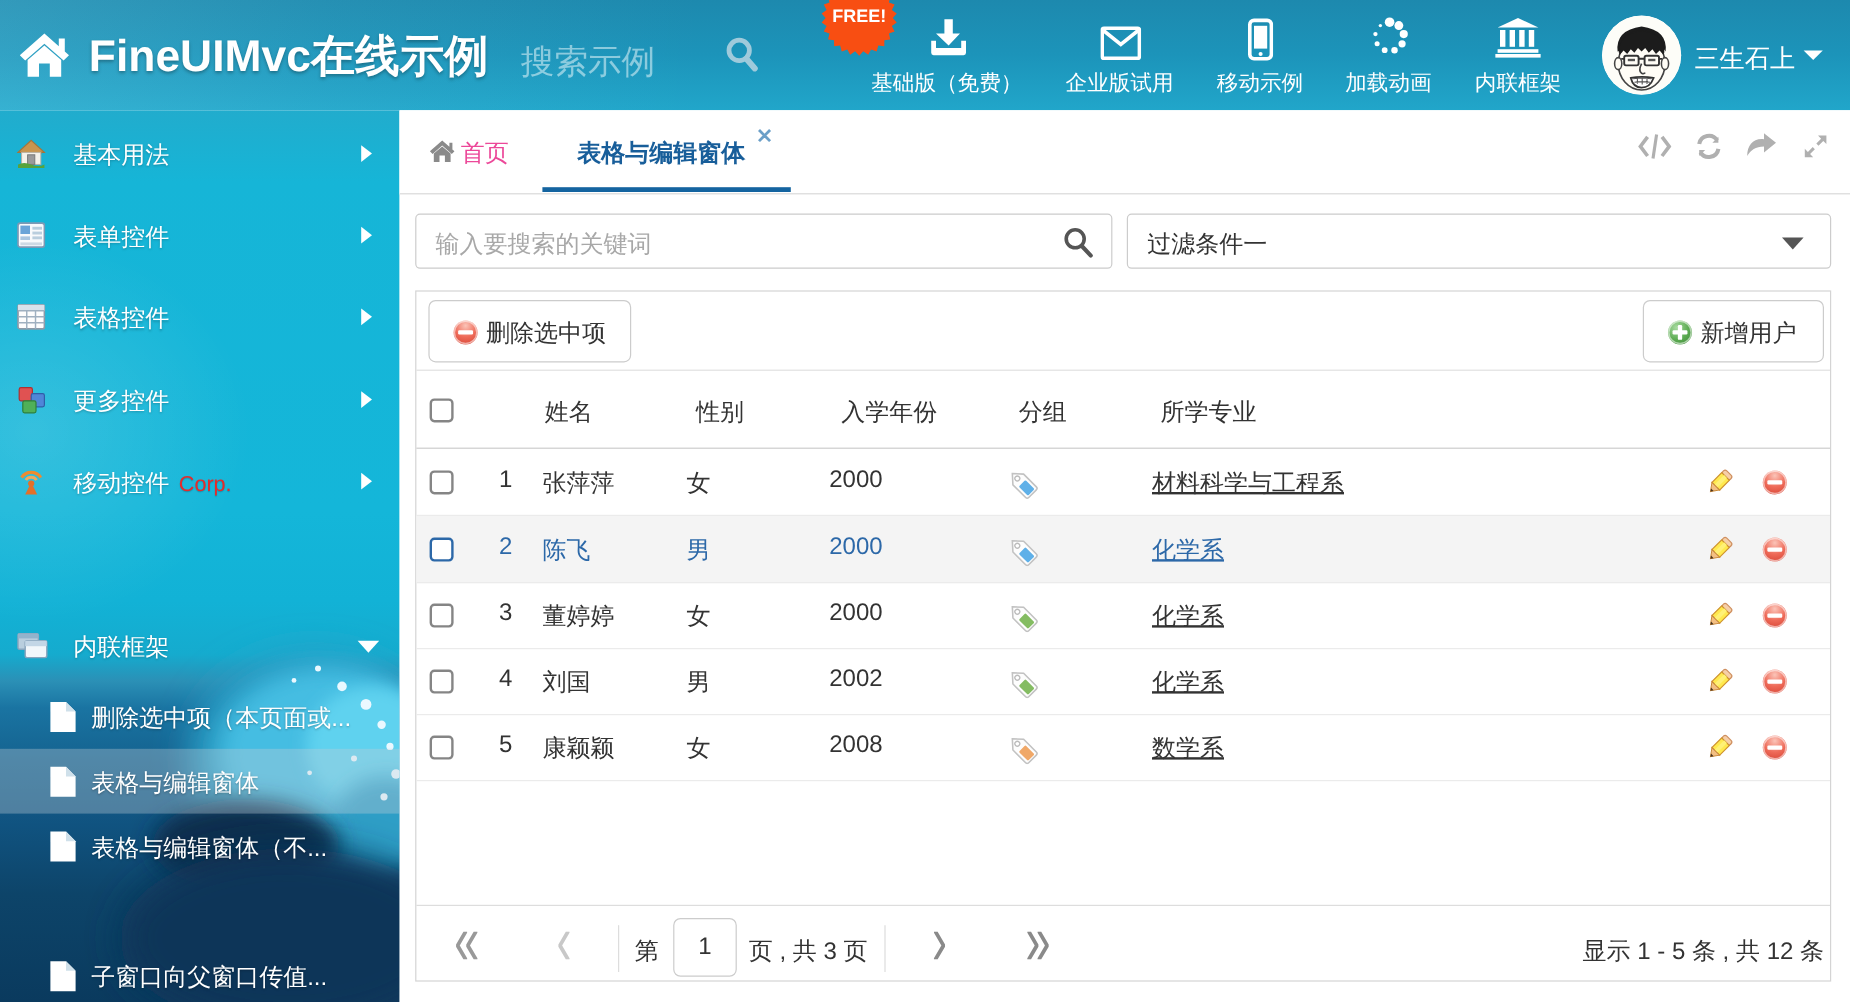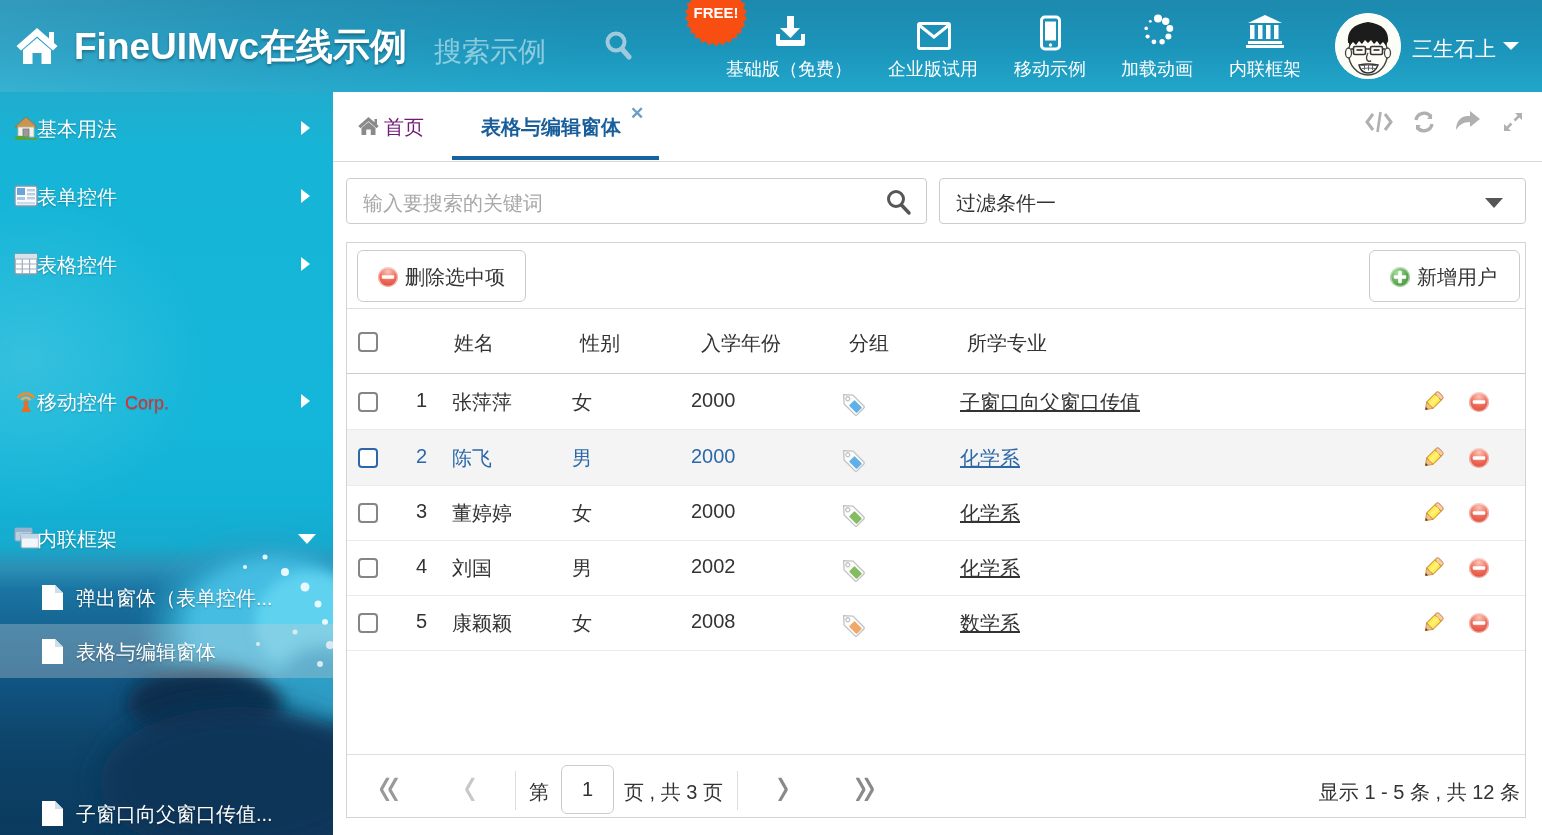--- a/index.html
+++ b/index.html
@@ -30,42 +30,42 @@
 
 
 #sidebar { position:absolute; left:0; top:92px; width:333px; height:743px;
   background:radial-gradient(ellipse 260px 230px at 8% 36%,rgba(255,255,255,0.14),rgba(255,255,255,0) 70%),
     linear-gradient(180deg,#21accd 0%,#16b5d7 8%,#14b6d9 45%,#12b2d6 55%,#15abce 61%,
     #2b90b6 64%,#1a74a2 67%,#14628f 73%,#105380 80%,#0d4469 88%,#0a3a5e 100%);
   overflow:hidden; }
 #splash { position:absolute; left:0; top:0; width:333px; height:743px; }
 .mi { position:absolute; left:0; width:333px; height:68px; color:#fff; }
 .mi .ic { position:absolute; left:14px; top:23px; }
-.mi .tx { position:absolute; left:37px; top:23px; font-size:20px;
+.mi .tx { position:absolute; left:61px; top:23px; font-size:20px;
   text-shadow:0 1px 2px rgba(0,0,0,0.25); }
 .mi .ar { position:absolute; right:23px; top:28px; width:0; height:0;
   border-top:7px solid transparent; border-bottom:7px solid transparent;
   border-left:9px solid #fff; }
 .mi .dn { position:absolute; right:17px; top:31px; width:0; height:0;
   border-left:9px solid transparent; border-right:9px solid transparent;
   border-top:10px solid #fff; }
 .si { position:absolute; left:0; width:333px; height:54px; color:#fff; }
 .si .ic { position:absolute; left:40px; top:13px; }
 .si .tx { position:absolute; left:76px; top:15px; font-size:20px; white-space:nowrap;
   text-shadow:0 1px 2px rgba(0,0,0,0.3); }
 .si.sel { background:rgba(195,205,215,0.35); }
 .corp { color:#e42b2b; font-size:18px; margin-left:8px;
   text-shadow:0 1px 1px rgba(0,0,0,0.2); }
 
 
 #content { position:absolute; left:333px; top:92px; width:1209px; height:743px;
   background:#fff; }
 #tabbar { position:absolute; left:0; top:0; width:1209px; height:70px;
   border-bottom:1px solid #d9d9d9; background:#fff; }
-#tab-home { position:absolute; left:25px; top:22px; color:#701a75; font-size:20px;text-align:right; }
+#tab-home { position:absolute; left:25px; top:22px; color:#ec4899; font-size:20px;text-align:right; }
 #tab-act { position:absolute; left:148px; top:22px; color:#185e9a; font-size:20px;
   font-weight:bold; }
 #tab-underline { position:absolute; left:119px; top:64px; width:207px; height:4px;
   background:#1464a0; }
 #tab-x { position:absolute; left:297px; top:11px; color:#6b9fc8; font-size:17px;
   font-weight:bold; }
 .tbi { position:absolute; top:18px; color:#b0b0b0; }
 
 #srch { position:absolute; left:13px; top:86px; width:581px; height:46px;
   border:1px solid #ccc; border-radius:4px; background:#fff; }
@@ -296,20 +296,29 @@
     </div>
     <div class="mi" style="top:137px">
       <svg class="ic" width="24" height="24" viewBox="0 0 24 24">
         <rect x="1" y="2" width="22" height="20" rx="1.5" fill="#fdfdfd" stroke="#8d9aa8" stroke-width="1.4"></rect>
         <rect x="1" y="2" width="22" height="5" fill="#d8e2ec"></rect>
         <path d="M1 7 H23 M1 12 H23 M1 17 H23 M8.3 7 V22 M15.6 7 V22" stroke="#9fb0c0" stroke-width="1.2" fill="none"></path>
       </svg>
       <span class="tx">表格控件</span>
         <span class="ar"></span>
     </div>
+    <div class="mi" style="top:206px">
+      <svg class="ic" width="25" height="24" viewBox="0 0 25 24">
+        <rect x="2" y="2" width="11" height="11" rx="1.5" fill="#e05252" stroke="#b03030" stroke-width="1"></rect>
+        <rect x="12" y="7" width="11" height="11" rx="1.5" fill="#4f86d8" stroke="#2f5ea8" stroke-width="1"></rect>
+        <rect x="5" y="13" width="11" height="10" rx="1.5" fill="#4fb058" stroke="#2f8038" stroke-width="1"></rect>
+      </svg>
+      <span class="tx">更多控件</span>
+        <span class="ar"></span>
+    </div>
     <div class="mi" style="top:274px">
       <svg class="ic" width="24" height="24" viewBox="0 0 24 24">
         <path d="M4 9 A9.5 9.5 0 0 1 20 9" fill="none" stroke="#ef8b31" stroke-width="2.6"></path>
         <path d="M7.5 11 A5.5 5.5 0 0 1 16.5 11" fill="none" stroke="#f2a95e" stroke-width="2.4"></path>
         <circle cx="12" cy="14" r="2.6" fill="#e2702a"></circle>
         <path d="M11 15 L7 23 H17 L13 15 Z" fill="#e2702a"></path>
       </svg>
       <span class="tx">移动控件<span class="corp">Corp.</span></span>
         <span class="ar"></span>
     </div>
@@ -321,28 +330,35 @@
         <rect x="7" y="8" width="18" height="4.5" fill="#c3d6e6"></rect>
       </svg>
       <span class="tx">内联框架</span>
         <span class="dn"></span>
     </div>
     <div class="si" style="top:478px">
       <svg class="ic" width="25" height="29" viewBox="0 0 25 29">
         <path d="M2 2 H15 L23 10 V27 H2 Z" fill="#fff"></path>
         <path d="M15 2 L15 10 H23 Z" fill="#cfe0ea"></path>
       </svg>
-      <span class="tx">弹出窗体（表单控件...</span>
+      <span class="tx">删除选中项（本页面或...</span>
     </div>
     <div class="si sel" style="top:532px">
       <svg class="ic" width="25" height="29" viewBox="0 0 25 29">
         <path d="M2 2 H15 L23 10 V27 H2 Z" fill="#fff"></path>
         <path d="M15 2 L15 10 H23 Z" fill="#cfe0ea"></path>
       </svg>
       <span class="tx">表格与编辑窗体</span>
+    </div>
+    <div class="si" style="top:586px">
+      <svg class="ic" width="25" height="29" viewBox="0 0 25 29">
+        <path d="M2 2 H15 L23 10 V27 H2 Z" fill="#fff"></path>
+        <path d="M15 2 L15 10 H23 Z" fill="#cfe0ea"></path>
+      </svg>
+      <span class="tx">表格与编辑窗体（不...</span>
     </div>
     <div class="si" style="top:694px">
       <svg class="ic" width="25" height="29" viewBox="0 0 25 29">
         <path d="M2 2 H15 L23 10 V27 H2 Z" fill="#fff"></path>
         <path d="M15 2 L15 10 H23 Z" fill="#cfe0ea"></path>
       </svg>
       <span class="tx">子窗口向父窗口传值...</span>
     </div>
   </div>
 
@@ -417,21 +433,21 @@
           <div class="cell" style="left:105px">张萍萍</div>
           <div class="cell" style="left:225px">女</div>
           <div class="cell" style="left:344px">2000</div>
           <svg class="cell tag" style="left:495px;top:19px" width="23" height="23" viewBox="0 0 23 23">
               <g transform="rotate(45 11.5 11.5)">
             <path d="M-2.5 11.5 L4.5 5.2 H19.5 Q21.3 5.2 21.3 7 V16 Q21.3 17.8 19.5 17.8 H4.5 Z" fill="#fdfdfd" stroke="#c2c2c2" stroke-width="1.3"></path>
             <circle cx="3.4" cy="11.5" r="2" fill="#fff" stroke="#bbb" stroke-width="1.1"></circle>
             <rect x="9" y="7.6" width="10.8" height="7.8" rx="1" fill="#5fb0e8"></rect>
           </g>
             </svg>
-          <div class="cell lnk" style="left:613px">子窗口向父窗口传值</div>
+          <div class="cell lnk" style="left:613px">材料科学与工程系</div>
           <svg class="cell pen" style="left:1074px;top:16px" width="25" height="25" viewBox="0 0 25 25">
               <use href="#icon-pen"></use>
             </svg>
           <svg class="cell del" style="left:1121px;top:17px" width="22" height="22" viewBox="0 0 22 22">
               <use href="#icon-del"></use>
             </svg>
         </div>
         <div class="row sel" style="top:187px">
           <div class="cb"></div>
             <div class="num">2</div>

